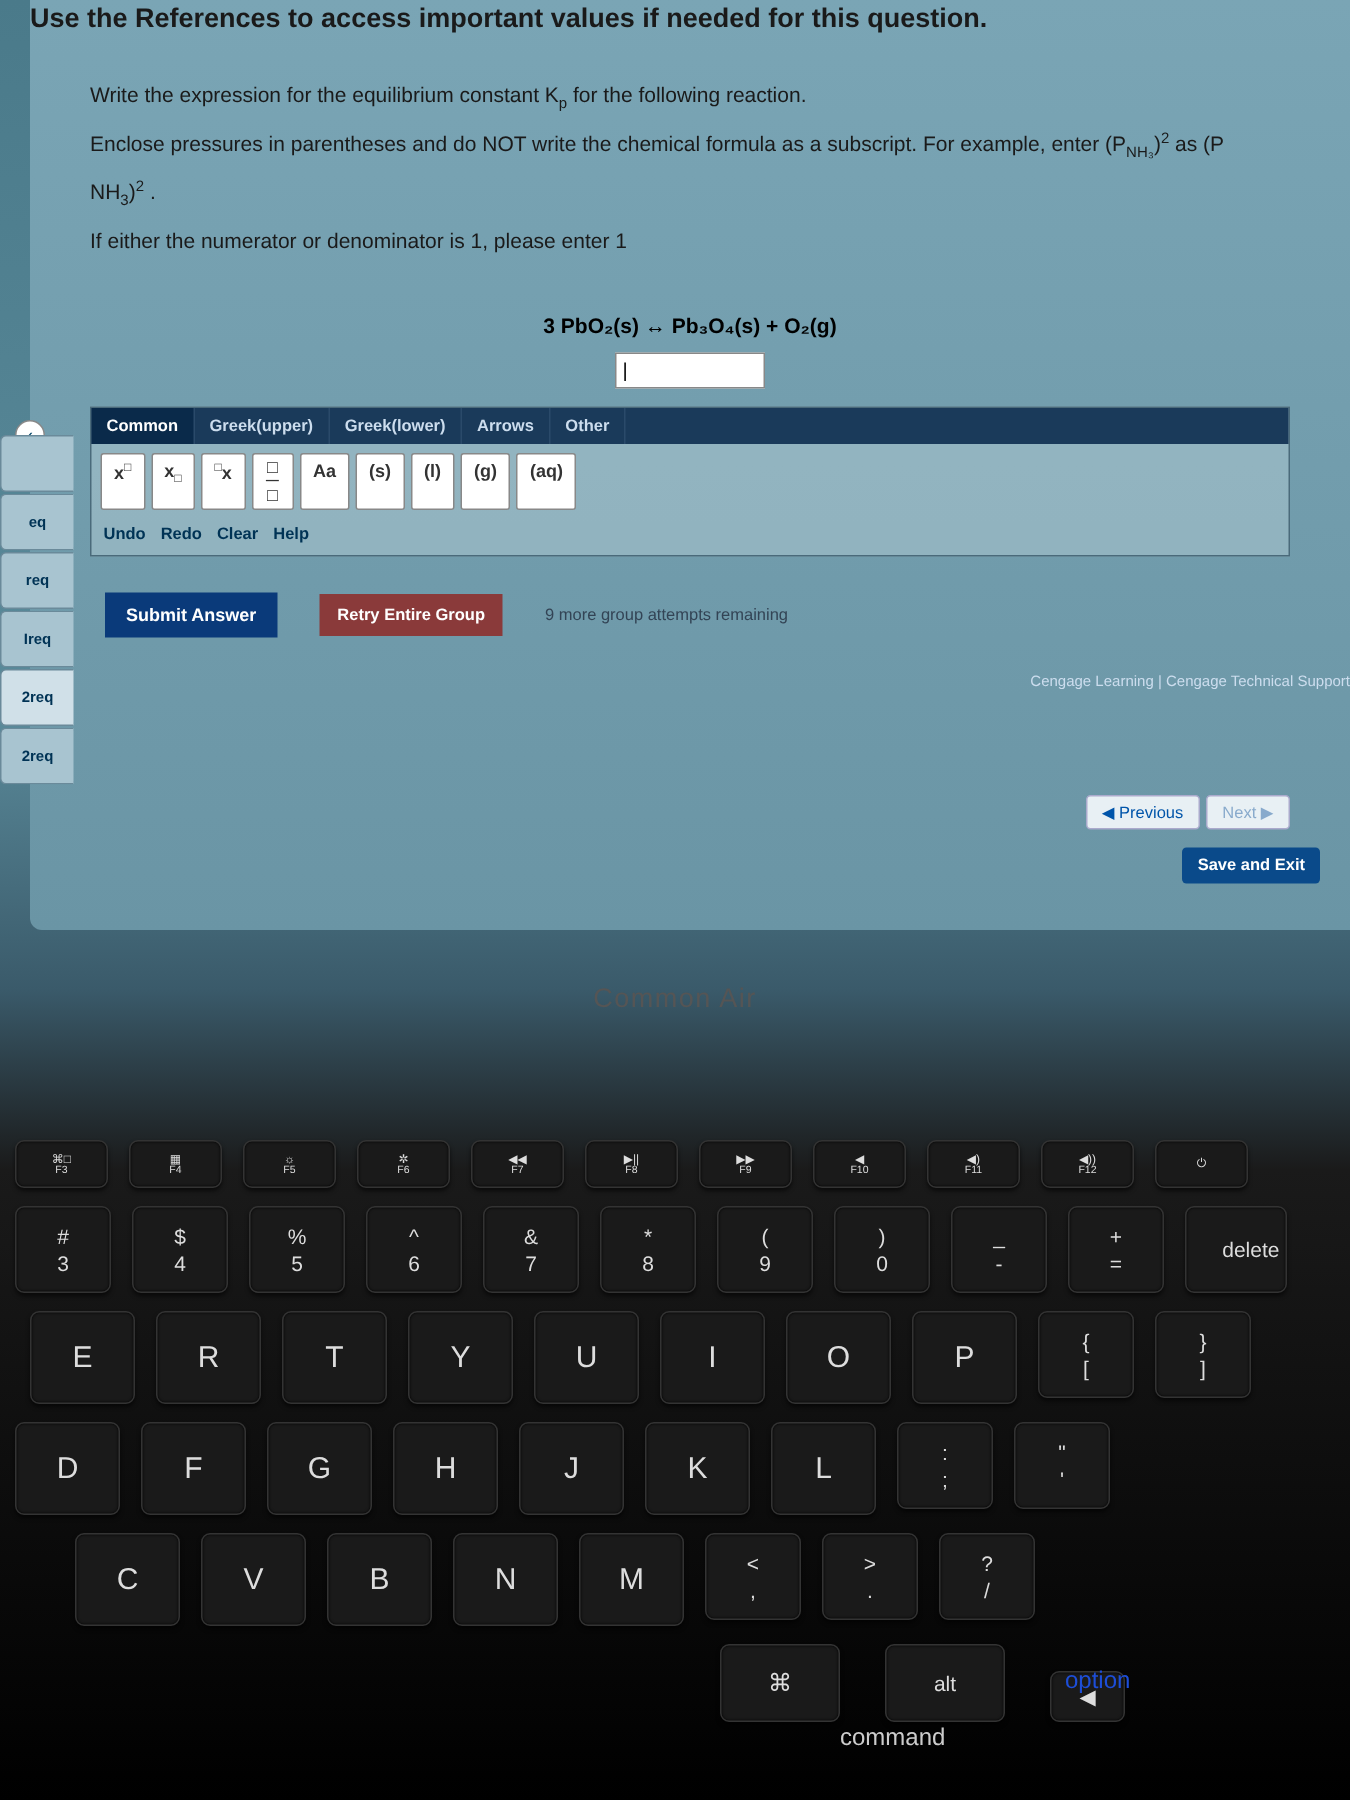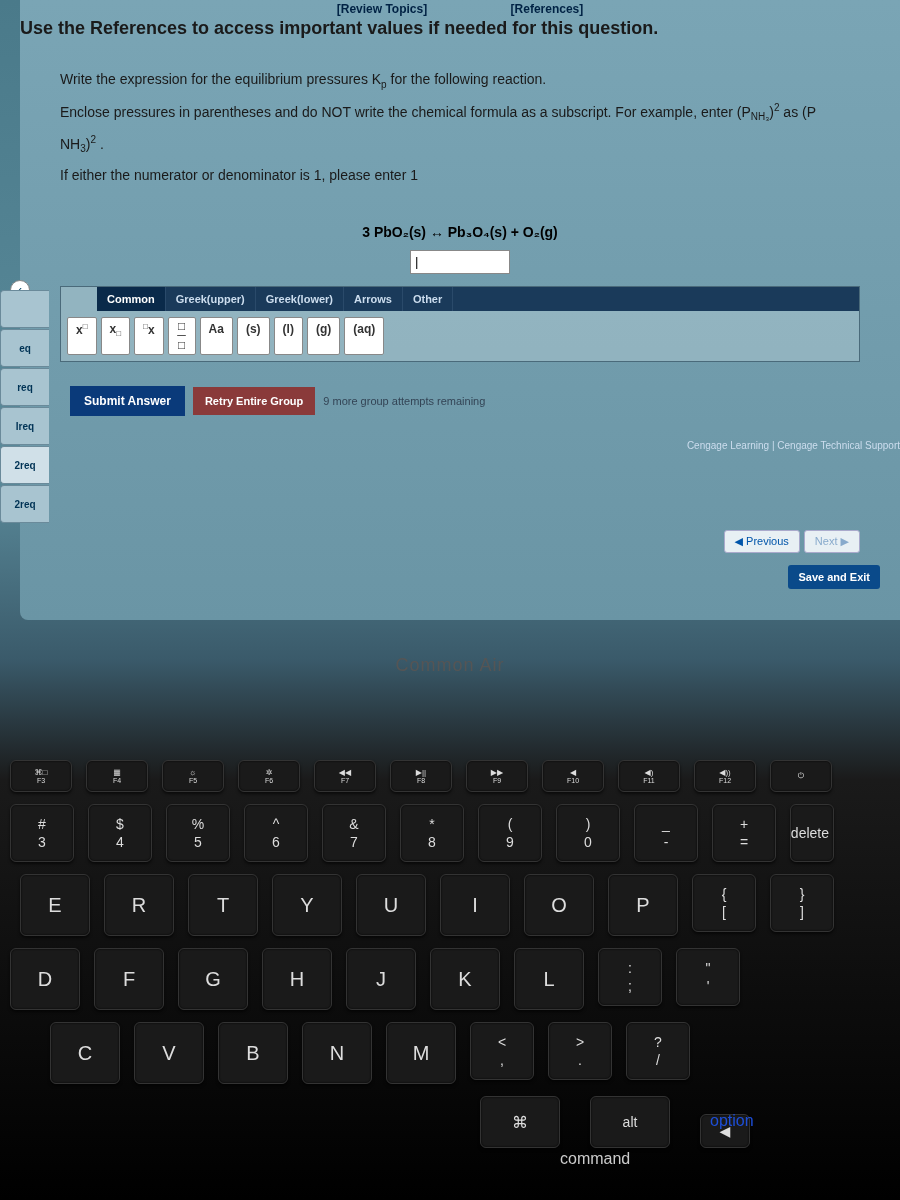--- a/index.html
+++ b/index.html
@@ -92,21 +92,20 @@
   }
 
   .editor-panel {
     margin: 0 40px;
     background: rgba(160,190,200,0.7);
     border: 1px solid #4a6a7a;
   }
   .editor-tabs {
     background: #1a3a5a;
     display: flex;
-    margin-left: 36px;
   }
   .editor-tabs .etab {
     padding: 6px 10px;
     font-size: 11px;
     font-weight: bold;
     color: #cde;
     border-right: 1px solid #2a4a6a;
     cursor: pointer;
   }
   .editor-tabs .etab.active {
@@ -140,21 +139,21 @@
     font-size: 11px;
     color: #003355;
     font-weight: bold;
   }
   .editor-secondary span { cursor: pointer; }
 
   .submit-row {
     margin: 24px 50px;
     display: flex;
     align-items: center;
-    gap: 8px;
+    gap: 28px;
   }
   .btn-submit {
     background: #0a3a7a;
     color: #fff;
     border: none;
     padding: 8px 14px;
     font-size: 12px;
     font-weight: bold;
     cursor: pointer;
   }
@@ -243,49 +242,45 @@
     font-size: 11px;
     box-shadow: inset 0 0 2px #000, 0 2px 3px rgba(0,0,0,0.6);
     position: relative;
   }
   .key.fn { width: 62px; height: 32px; font-size: 8px; }
   .key.num { width: 64px; height: 58px; }
   .key.letter { width: 70px; height: 62px; font-size: 20px; }
   .key.mod-r { width: 80px; height: 52px; font-size: 14px; }
   .key .top { font-size: 14px; }
   .key .bot { font-size: 14px; margin-top: 2px; }
-  .key.delete { width: 44px; font-size: 14px; align-items: flex-end; padding-right: 4px;}
+  .key.delete { width: 68px; font-size: 14px; align-items: flex-end; padding-right: 4px;}
   .row5 { margin-left: 40px; }
   .row6 { margin-left: 470px; gap: 30px; }
   .arrow-key { width: 50px; height: 30px; }
 </style>
 </head>
 <body>
 
 <div class="app-window">
 
-  <div class="top-links">
-    <span>[Review Topics]</span>
-    <span>[References]</span>
-  </div>
   <div class="instruction-top">Use the References to access important values if needed for this question.</div>
 
   <div class="side-circle">‹</div>
   <div class="sidebar-tabs">
     <div class="side-tab"></div>
     <div class="side-tab">eq</div>
     <div class="side-tab">req</div>
     <div class="side-tab">Ireq</div>
     <div class="side-tab active">2req</div>
     <div class="side-tab">2req</div>
   </div>
 
   <div class="question-area">
     <p>
-      <span>Write the expression for the equilibrium pressures K</span><sub style="font-size:10px;">p</sub><span> for the following reaction.</span>
+      <span>Write the expression for the equilibrium constant K</span><sub style="font-size:10px;">p</sub><span> for the following reaction.</span>
     </p>
     <p>
       <span>Enclose pressures in parentheses and do NOT write the chemical formula as a subscript. For example, enter (P</span><sub style="font-size:10px;">NH₃</sub><span>)</span><sup style="font-size:10px;">2</sup><span> as (P</span>
     </p>
     <p>
       <span>NH</span><sub style="font-size:10px;">3</sub><span>)</span><sup style="font-size:10px;">2</sup><span> .</span>
     </p>
     <p>If either the numerator or denominator is 1, please enter 1</p>
   </div>
 
@@ -307,20 +302,26 @@
       <div class="tbtn">x<span class="sup">□</span></div>
       <div class="tbtn">x<span class="sub">□</span></div>
       <div class="tbtn"><span class="sup">□</span>x</div>
       <div class="tbtn" style="line-height:0.8;">□<br>─<br>□</div>
       <div class="tbtn">Aa</div>
       <div class="tbtn">(s)</div>
       <div class="tbtn">(l)</div>
       <div class="tbtn">(g)</div>
       <div class="tbtn">(aq)</div>
     </div>
+    <div class="editor-secondary">
+      <span>Undo</span>
+      <span>Redo</span>
+      <span>Clear</span>
+      <span>Help</span>
+    </div>
   </div>
 
   <div class="submit-row">
     <button class="btn-submit">Submit Answer</button>
     <button class="btn-retry">Retry Entire Group</button>
     <span class="attempts-text">9 more group attempts remaining</span>
   </div>
 
   <div class="nav-buttons">
     <div class="nav-btn">◀ <span>Previous</span></div>

